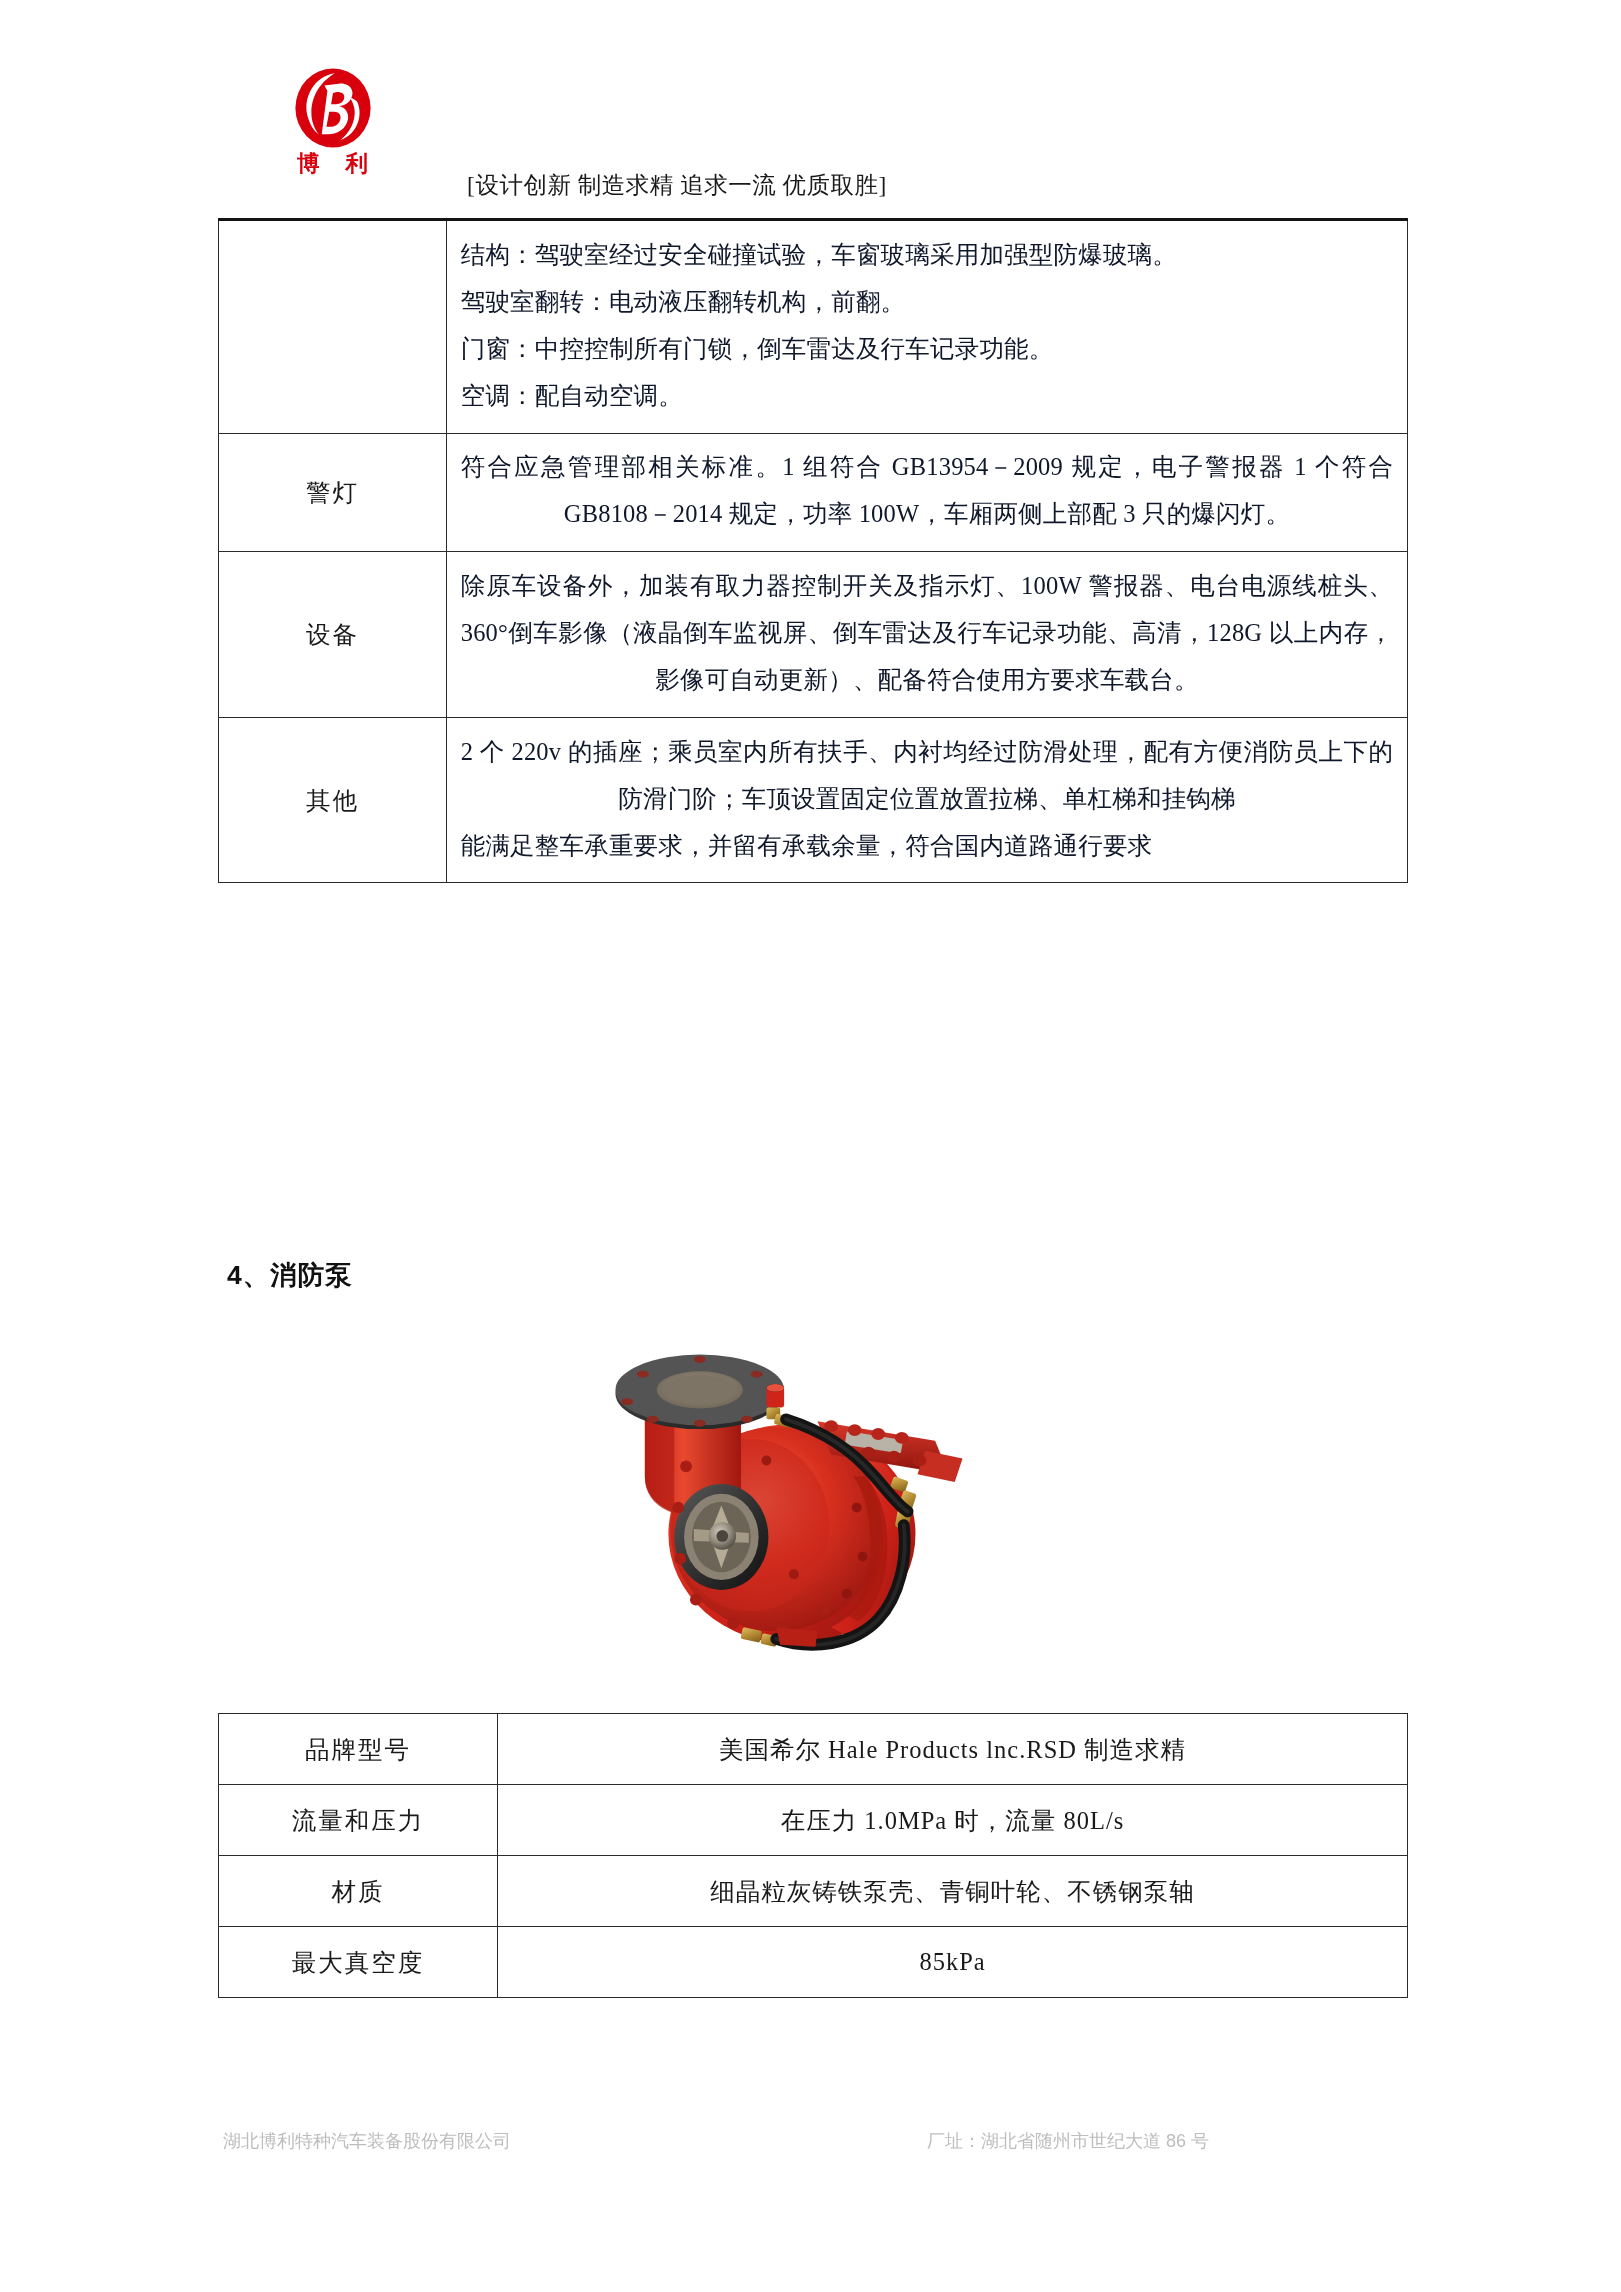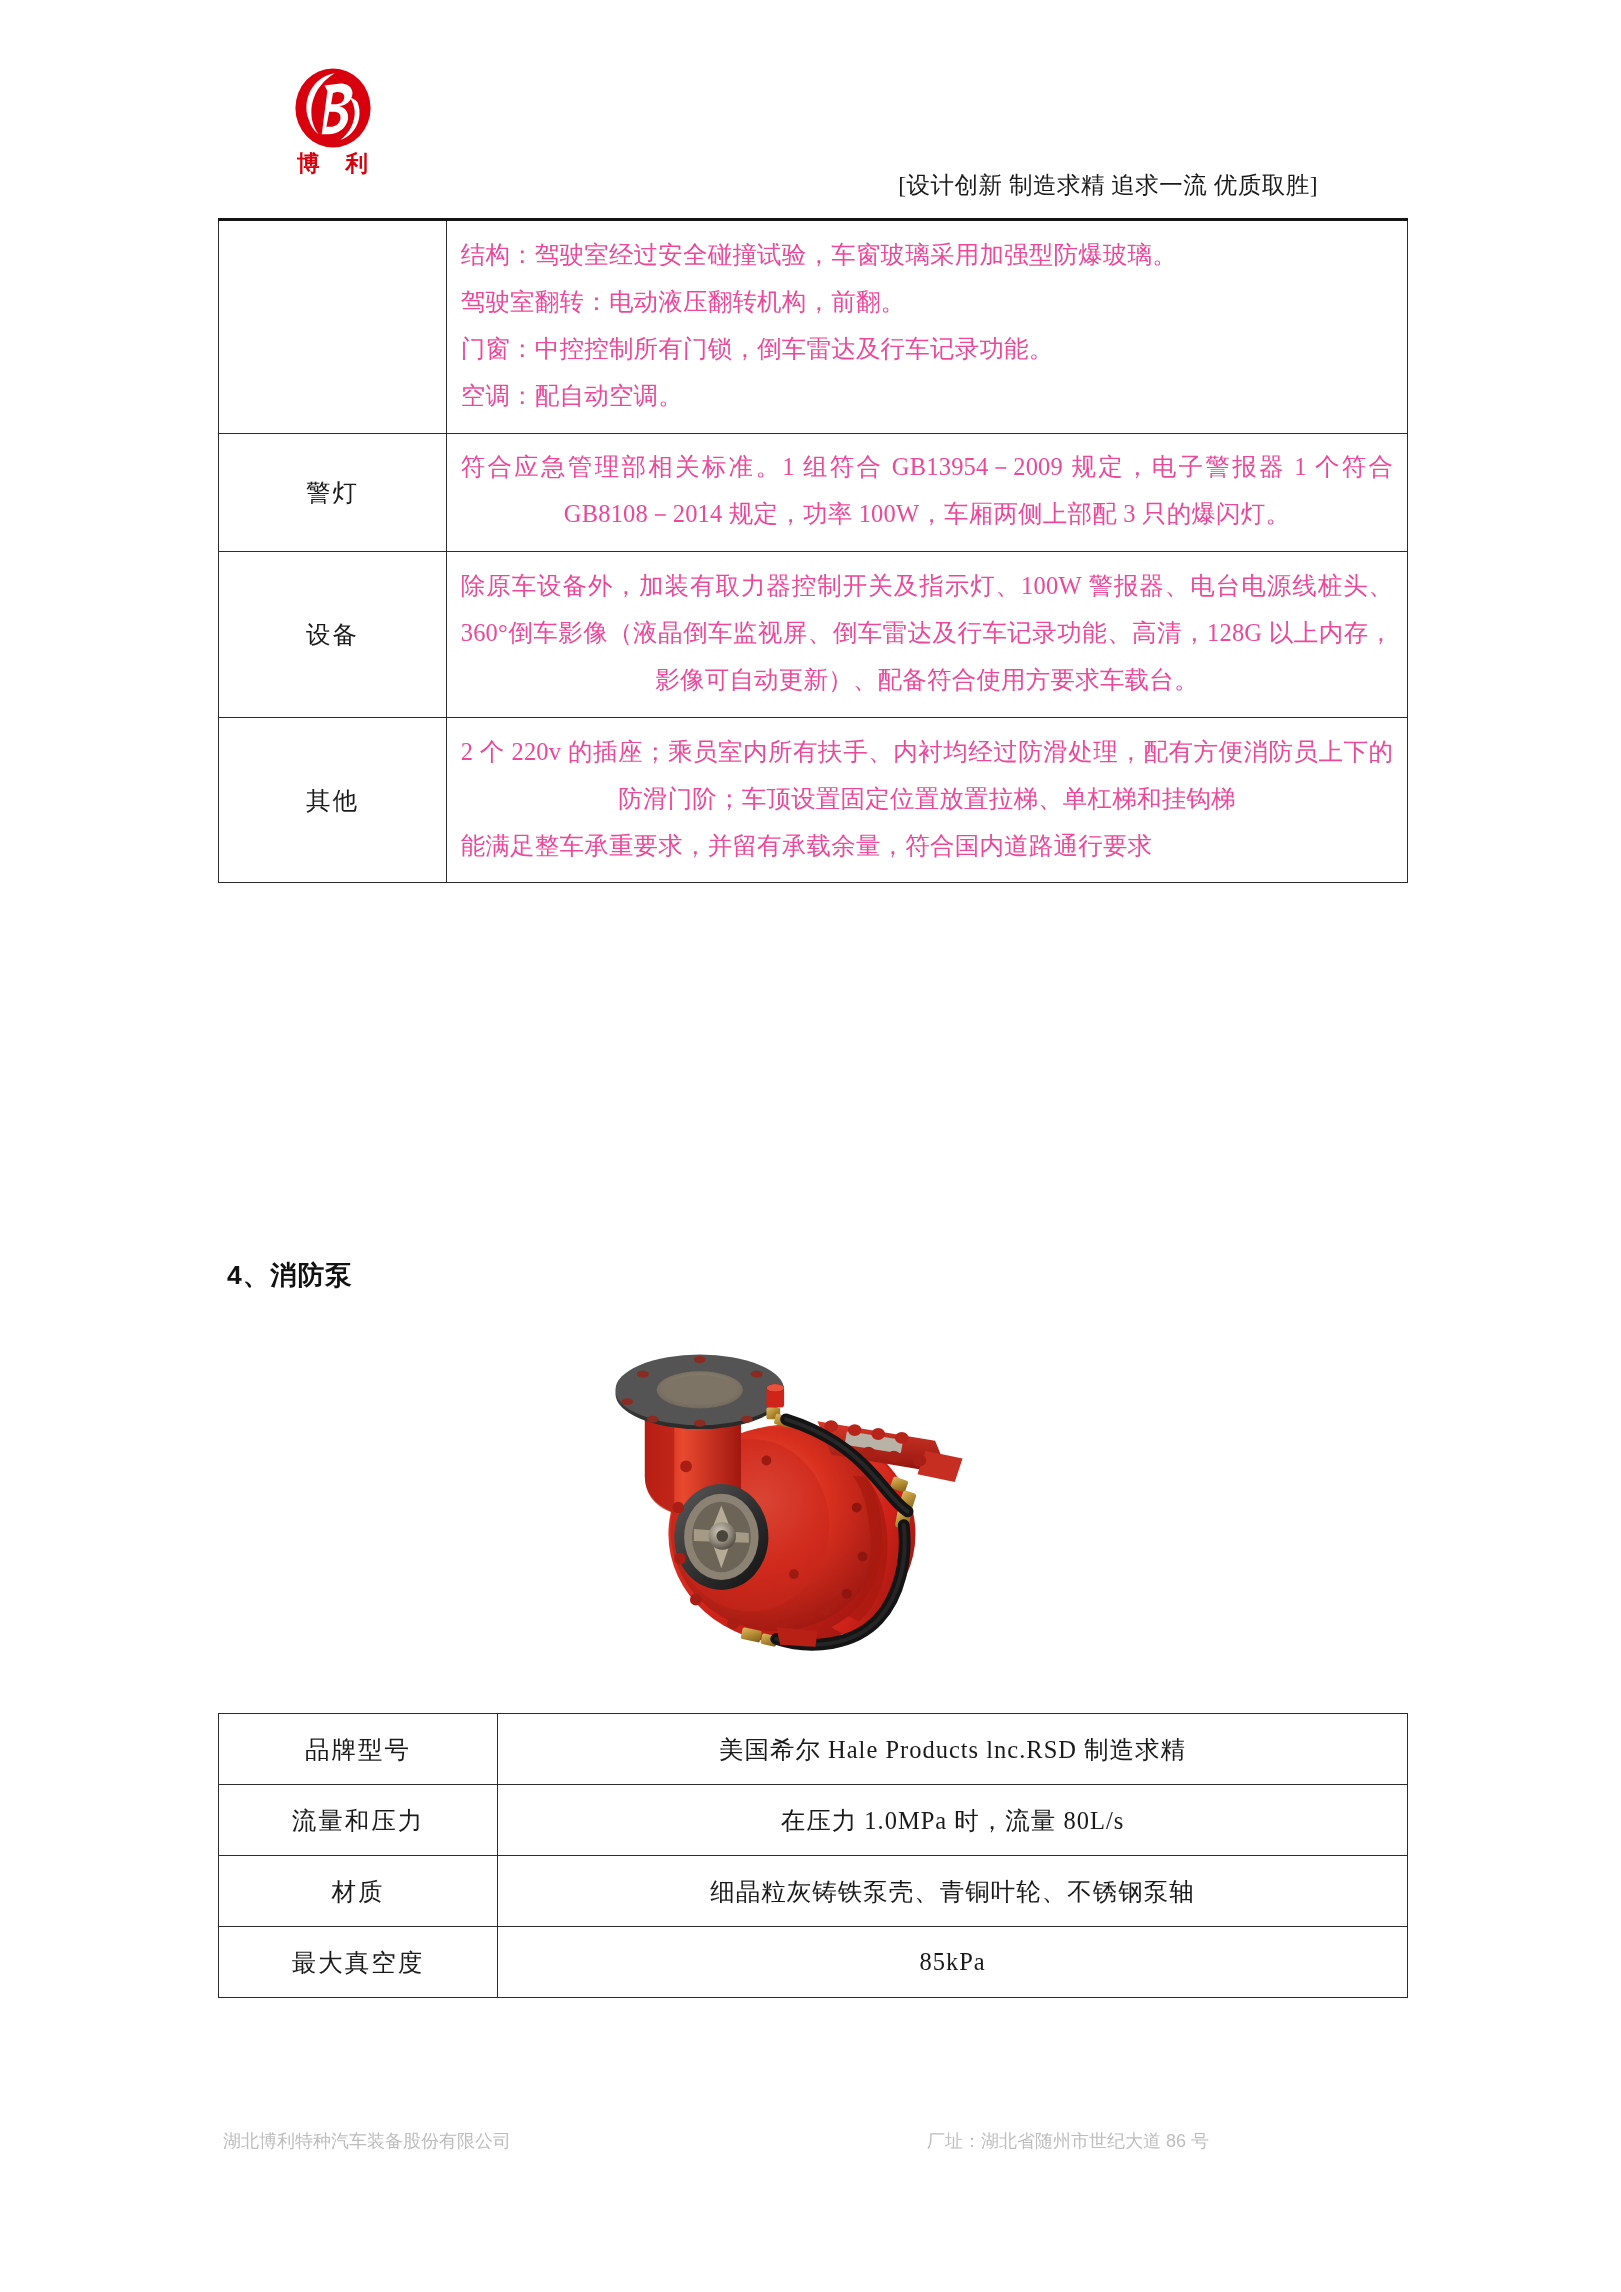--- a/index.html
+++ b/index.html
@@ -50,21 +50,21 @@
     text-indent: 9.8px;
     margin-top: -2px;
     line-height: 1;
   }
   .tagline {
     position: absolute;
     left: 0;
     top: 169px;
     width: 1493px;
     padding-right: 211px;
-    text-align: right;
+    text-align: center;
     font-size: 23.5px;
     color: #1a1a1a;
     font-family: "Liberation Serif", "DejaVu Serif", serif;
     letter-spacing: 0.5px;
     white-space: nowrap;
   }
 
   
   .tbl {
     position: absolute;
@@ -93,21 +93,21 @@
     width: 1189px;
     border-top: 3.9px solid #141414;
   }
   #table-spec td.col-label { width: 228px; }
   #table-spec td.col-value { width: 961px; }
 
   .para {
     font-size: 24.5px;
     line-height: 1.92;
     margin: 0;
-    color: #ec4899;
+    color: #0f172a;
     letter-spacing: 0.2px;
   }
   .para.left { text-align: left; }
   .para.just { text-align: justify; text-align-last: center; }
   .para.just-left { text-align: justify; text-align-last: left; }
 
   
   .section-heading {
     position: absolute;
     left: 227px;

